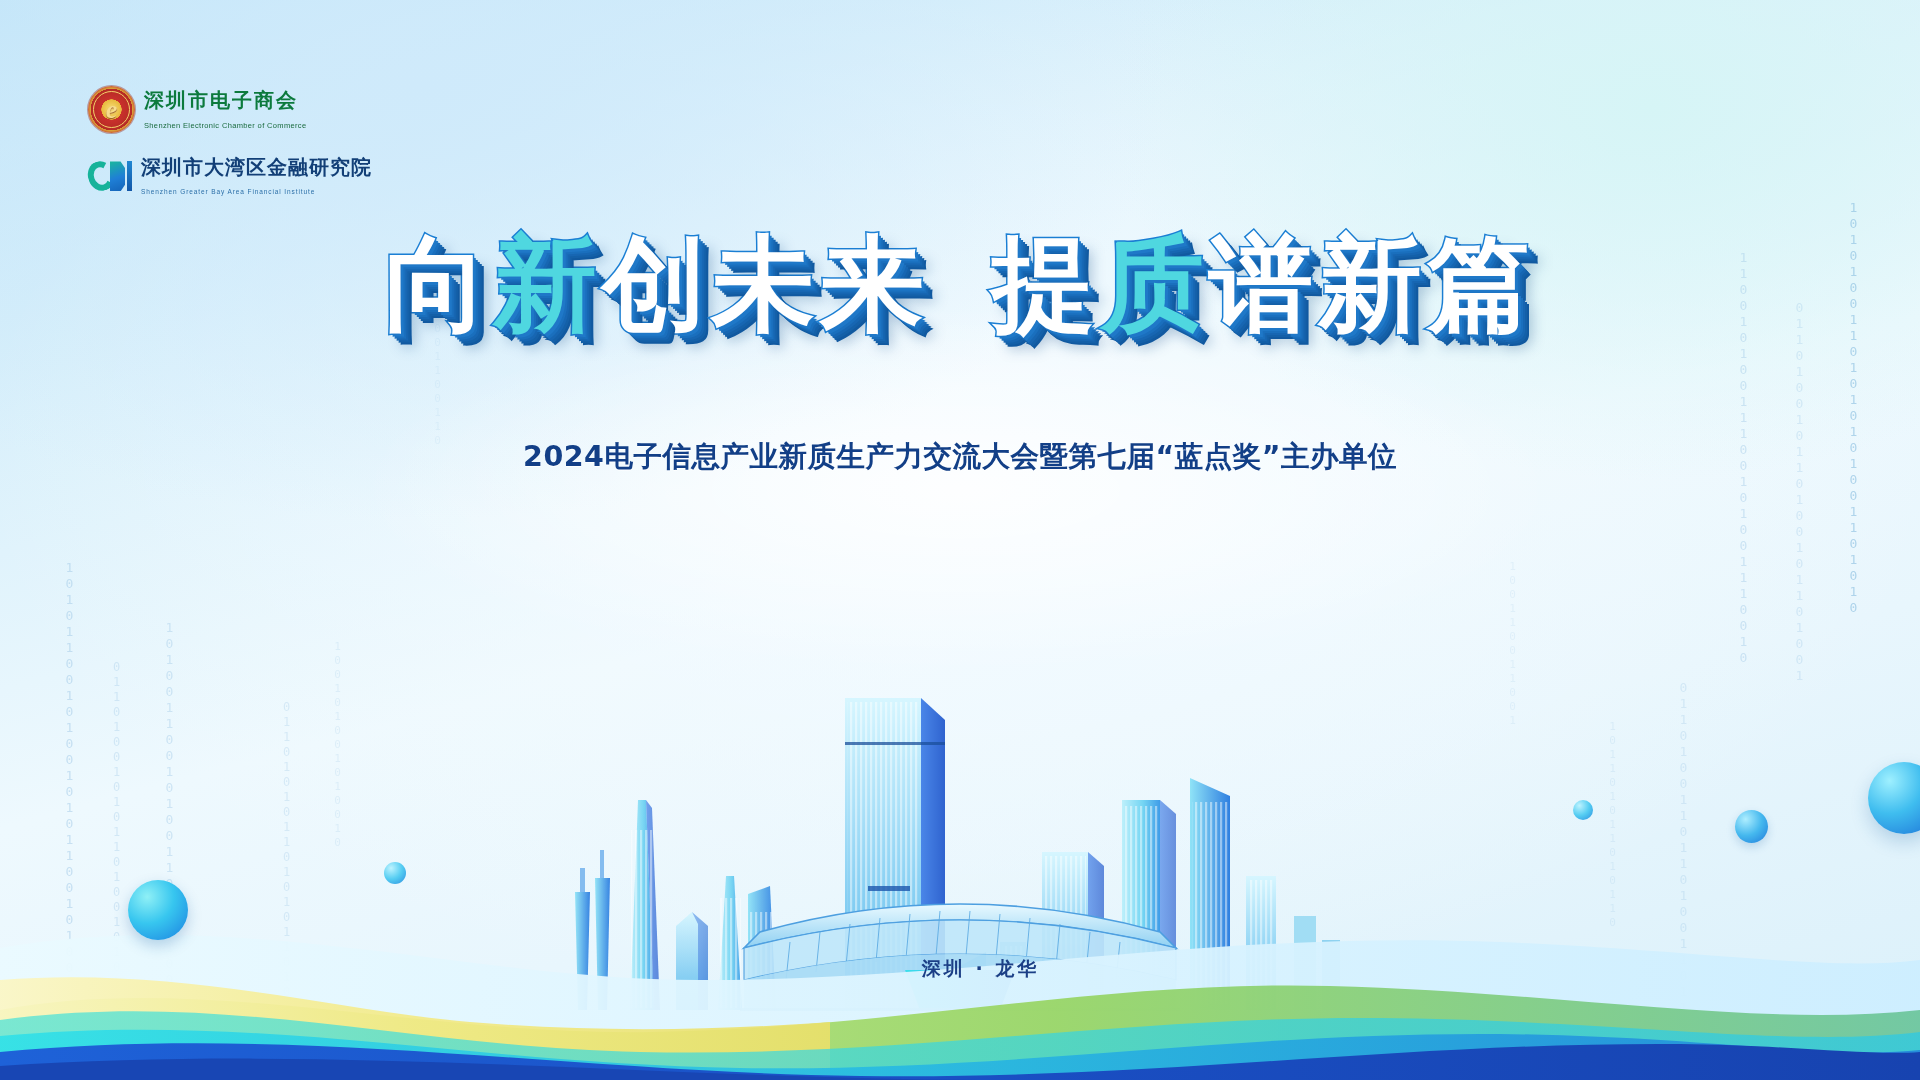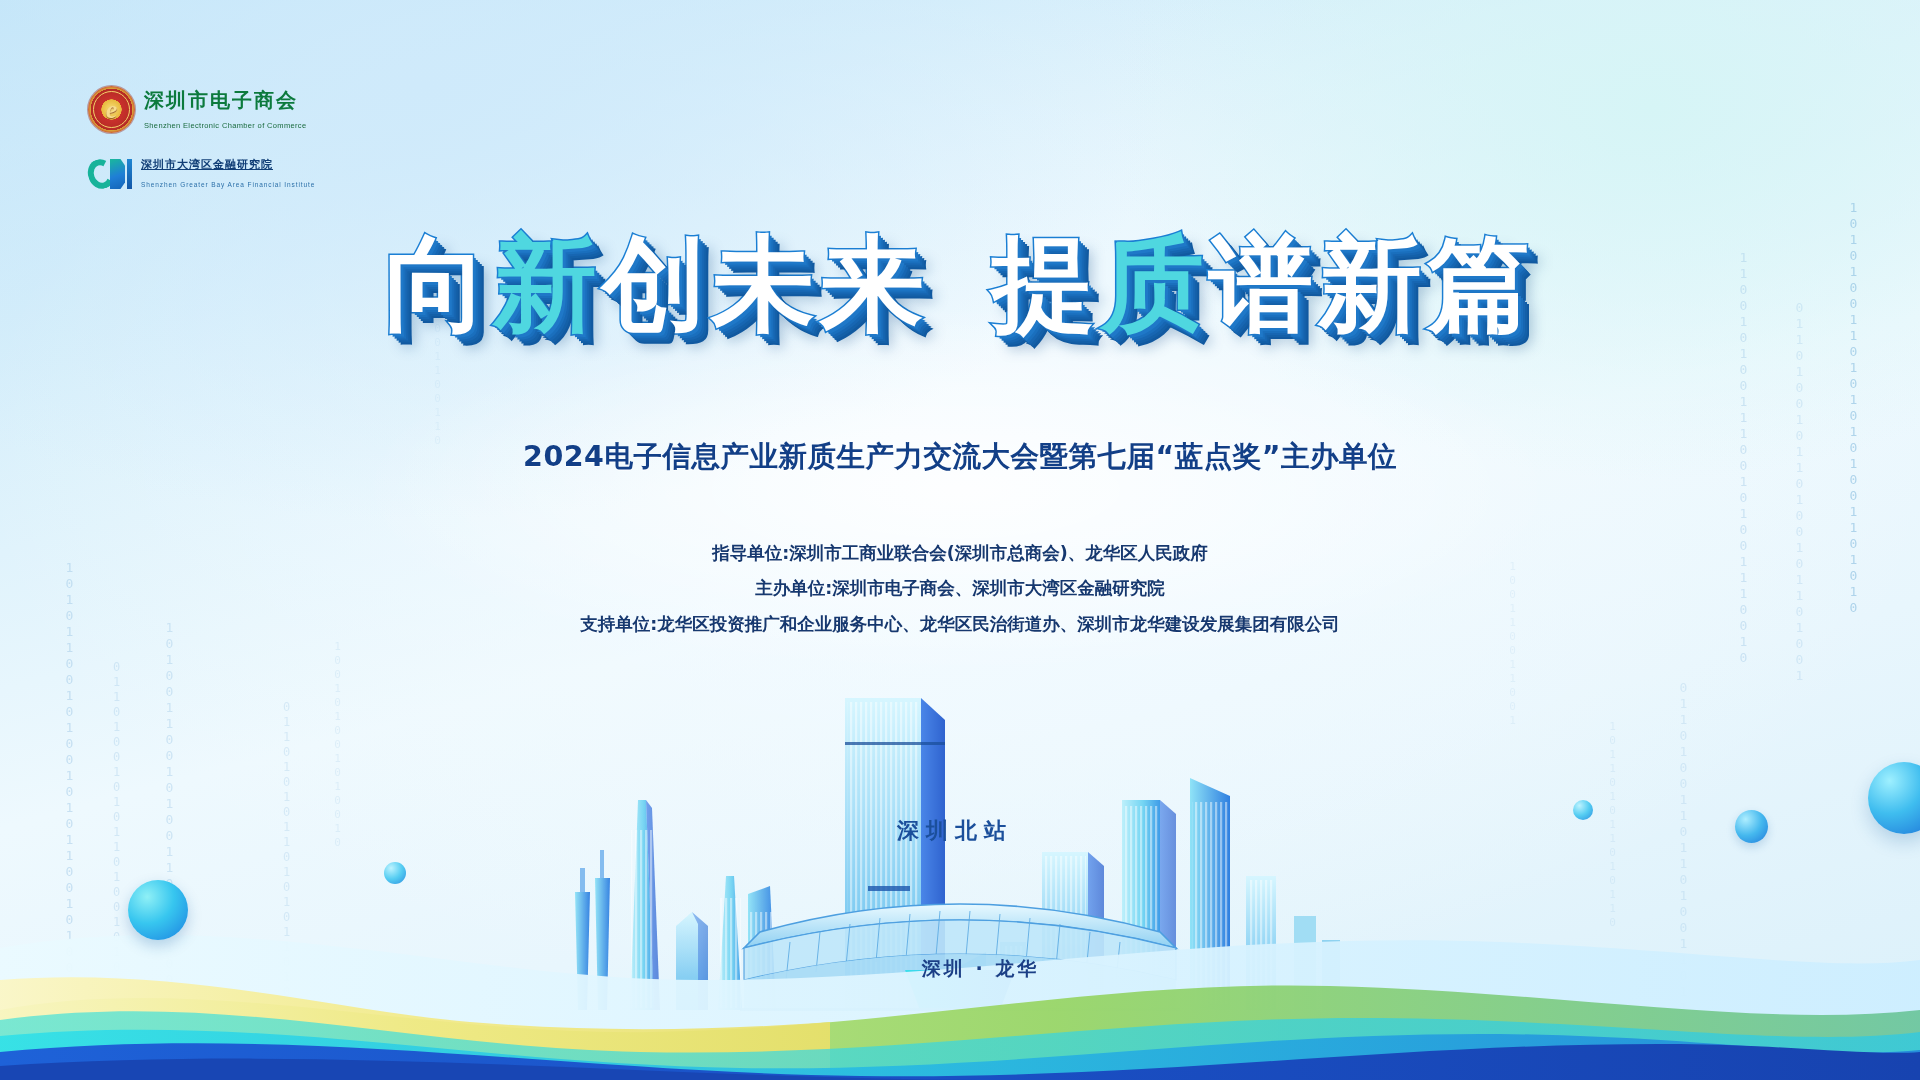--- a/index.html
+++ b/index.html
@@ -87,21 +87,21 @@
   .logo-txt { line-height:1.05; }
   .logo-cn {
     font-family:"Liberation Serif","DejaVu Serif",serif;
     font-size:20px; font-weight:bold; letter-spacing:2px;
     color:#0c7a3d; white-space:nowrap;
   }
   .logo-en {
     font-size:7.5px; letter-spacing:.35px; color:#1a6b3e;
     margin-top:11px; white-space:nowrap;
   }
-  .logo-cn.blue { color:#123f77; letter-spacing:1px; font-size:11px;text-decoration:underline;}
+  .logo-cn.blue { color:#123f77; letter-spacing:1px; font-size:20px;}
   .logo-en.blue { color:#2b6fa8; letter-spacing:.9px; font-size:6.5px;}
 
   .gbi-mark {
     width:44px; height:34px; flex:0 0 auto; position:relative;
   }
   .gbi-g{
     position:absolute; left:0; top:2px; width:26px; height:30px;
     border:6px solid #17b39a; border-right-color:transparent;
     border-radius:50%;
     transform:rotate(-18deg);
@@ -266,25 +266,20 @@
         <div class="logo-cn blue">深圳市大湾区金融研究院</div>
         <div class="logo-en blue">Shenzhen Greater Bay Area Financial Institute</div>
       </div>
     </div>
   </div>
 
   <div id="headline"><span class="ch">向</span><span class="ch accent">新</span><span class="ch">创</span><span class="ch">未</span><span class="ch">来</span><span class="gap"></span><span class="ch">提</span><span class="ch accent">质</span><span class="ch">谱</span><span class="ch">新</span><span class="ch">篇</span></div>
 
   <div id="subtitle">2024电子信息产业新质生产力交流大会暨第七届“蓝点奖”主办单位</div>
 
-  <div id="orgs">
-    <div class="line">指导单位:深圳市工商业联合会(深圳市总商会)、龙华区人民政府</div>
-    <div class="line">主办单位:深圳市电子商会、深圳市大湾区金融研究院</div>
-    <div class="line">支持单位:龙华区投资推广和企业服务中心、龙华区民治街道办、深圳市龙华建设发展集团有限公司</div>
-  </div>
 
   <div id="scene">
     <svg viewBox="0 0 1920 400" preserveAspectRatio="none" xmlns="http://www.w3.org/2000/svg">
       <defs>
         <linearGradient id="towerA" x1="0" y1="0" x2="1" y2="0">
           <stop offset="0%" stop-color="#bdf0fb"></stop>
           <stop offset="55%" stop-color="#74d5f3"></stop>
           <stop offset="100%" stop-color="#3f9ce8"></stop>
         </linearGradient>
         <linearGradient id="towerB" x1="0" y1="0" x2="1" y2="0">
@@ -428,23 +423,20 @@
       <path d="M0 340 C 220 310, 400 366, 640 372 C 900 378, 1120 336, 1380 338 C 1620 340, 1790 368, 1920 352 L1920 400 L0 400 Z" fill="url(#gTeal)" opacity=".72"></path>
 
       <path d="M0 356 C 260 332, 470 384, 740 388 C 1010 392, 1230 352, 1500 354 C 1700 356, 1830 380, 1920 370 L1920 400 L0 400 Z" fill="url(#gCyanWave)" opacity=".82"></path>
 
       <path d="M0 372 C 300 344, 560 392, 860 396 C 1160 400, 1400 362, 1680 364 C 1790 365, 1870 376, 1920 372 L1920 400 L0 400 Z" fill="url(#gBlueWave)"></path>
 
       <path d="M0 386 C 340 364, 640 398, 980 400 L1920 400 L1920 400 L0 400 Z" fill="#1846b4"></path>
     </svg>
   </div>
 
-  <div id="station-label">
-    <span>深圳北站</span>
-  </div>
 
   <div id="bottom-caption">
     <span>深圳 · 龙华</span>
   </div>
 
   <div class="sphere sp1"></div>
   <div class="sphere sp2"></div>
   <div class="sphere sp3"></div>
   <div class="sphere sp4"></div>
   <div class="sphere sp5"></div>

